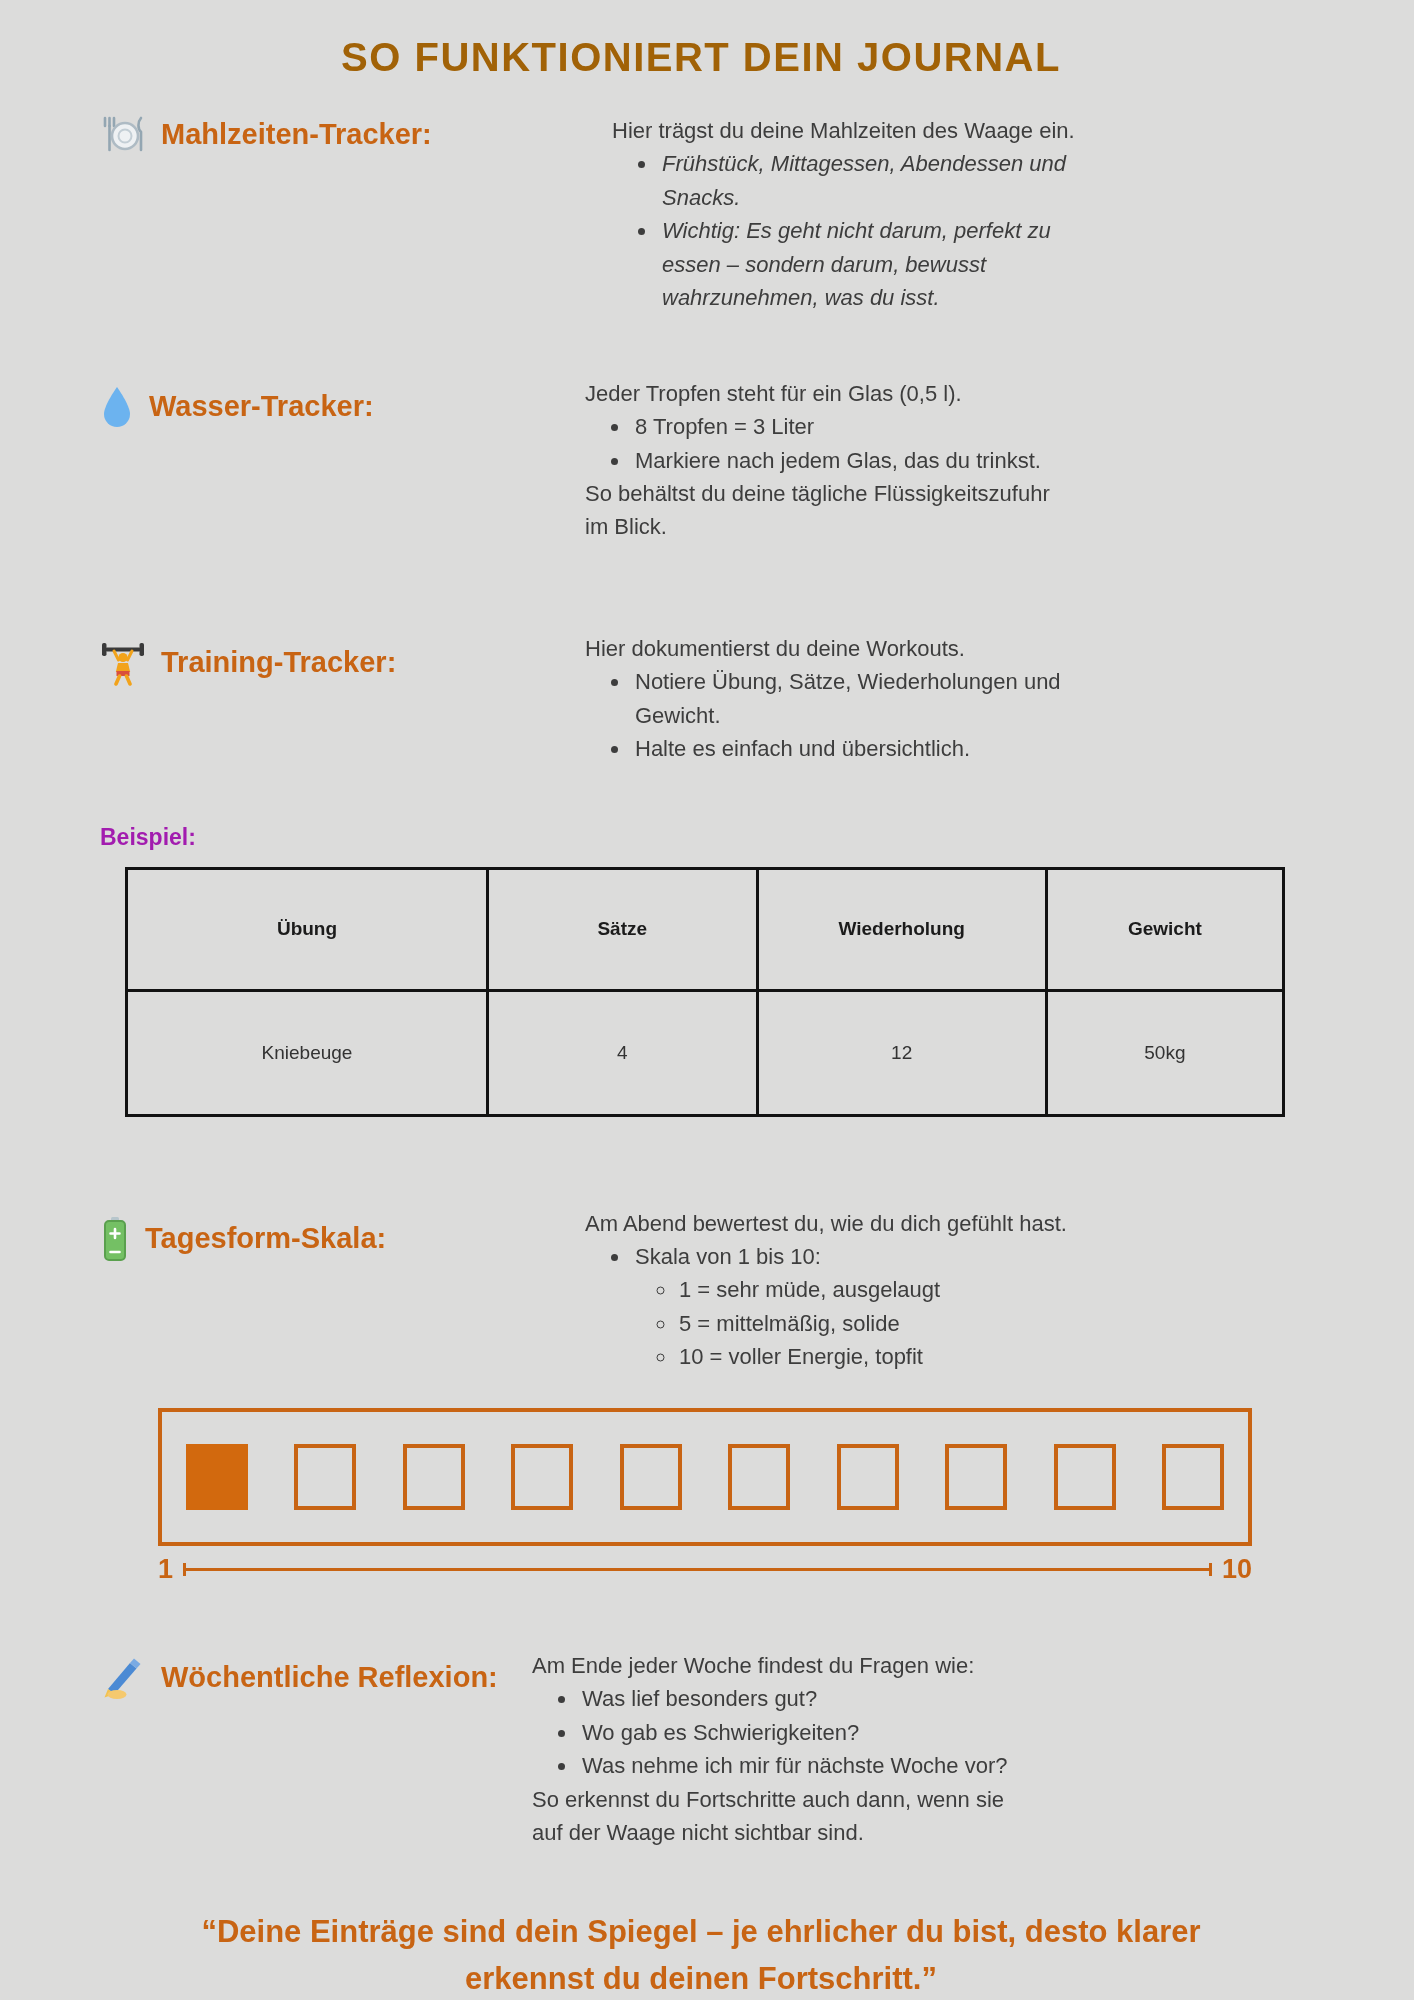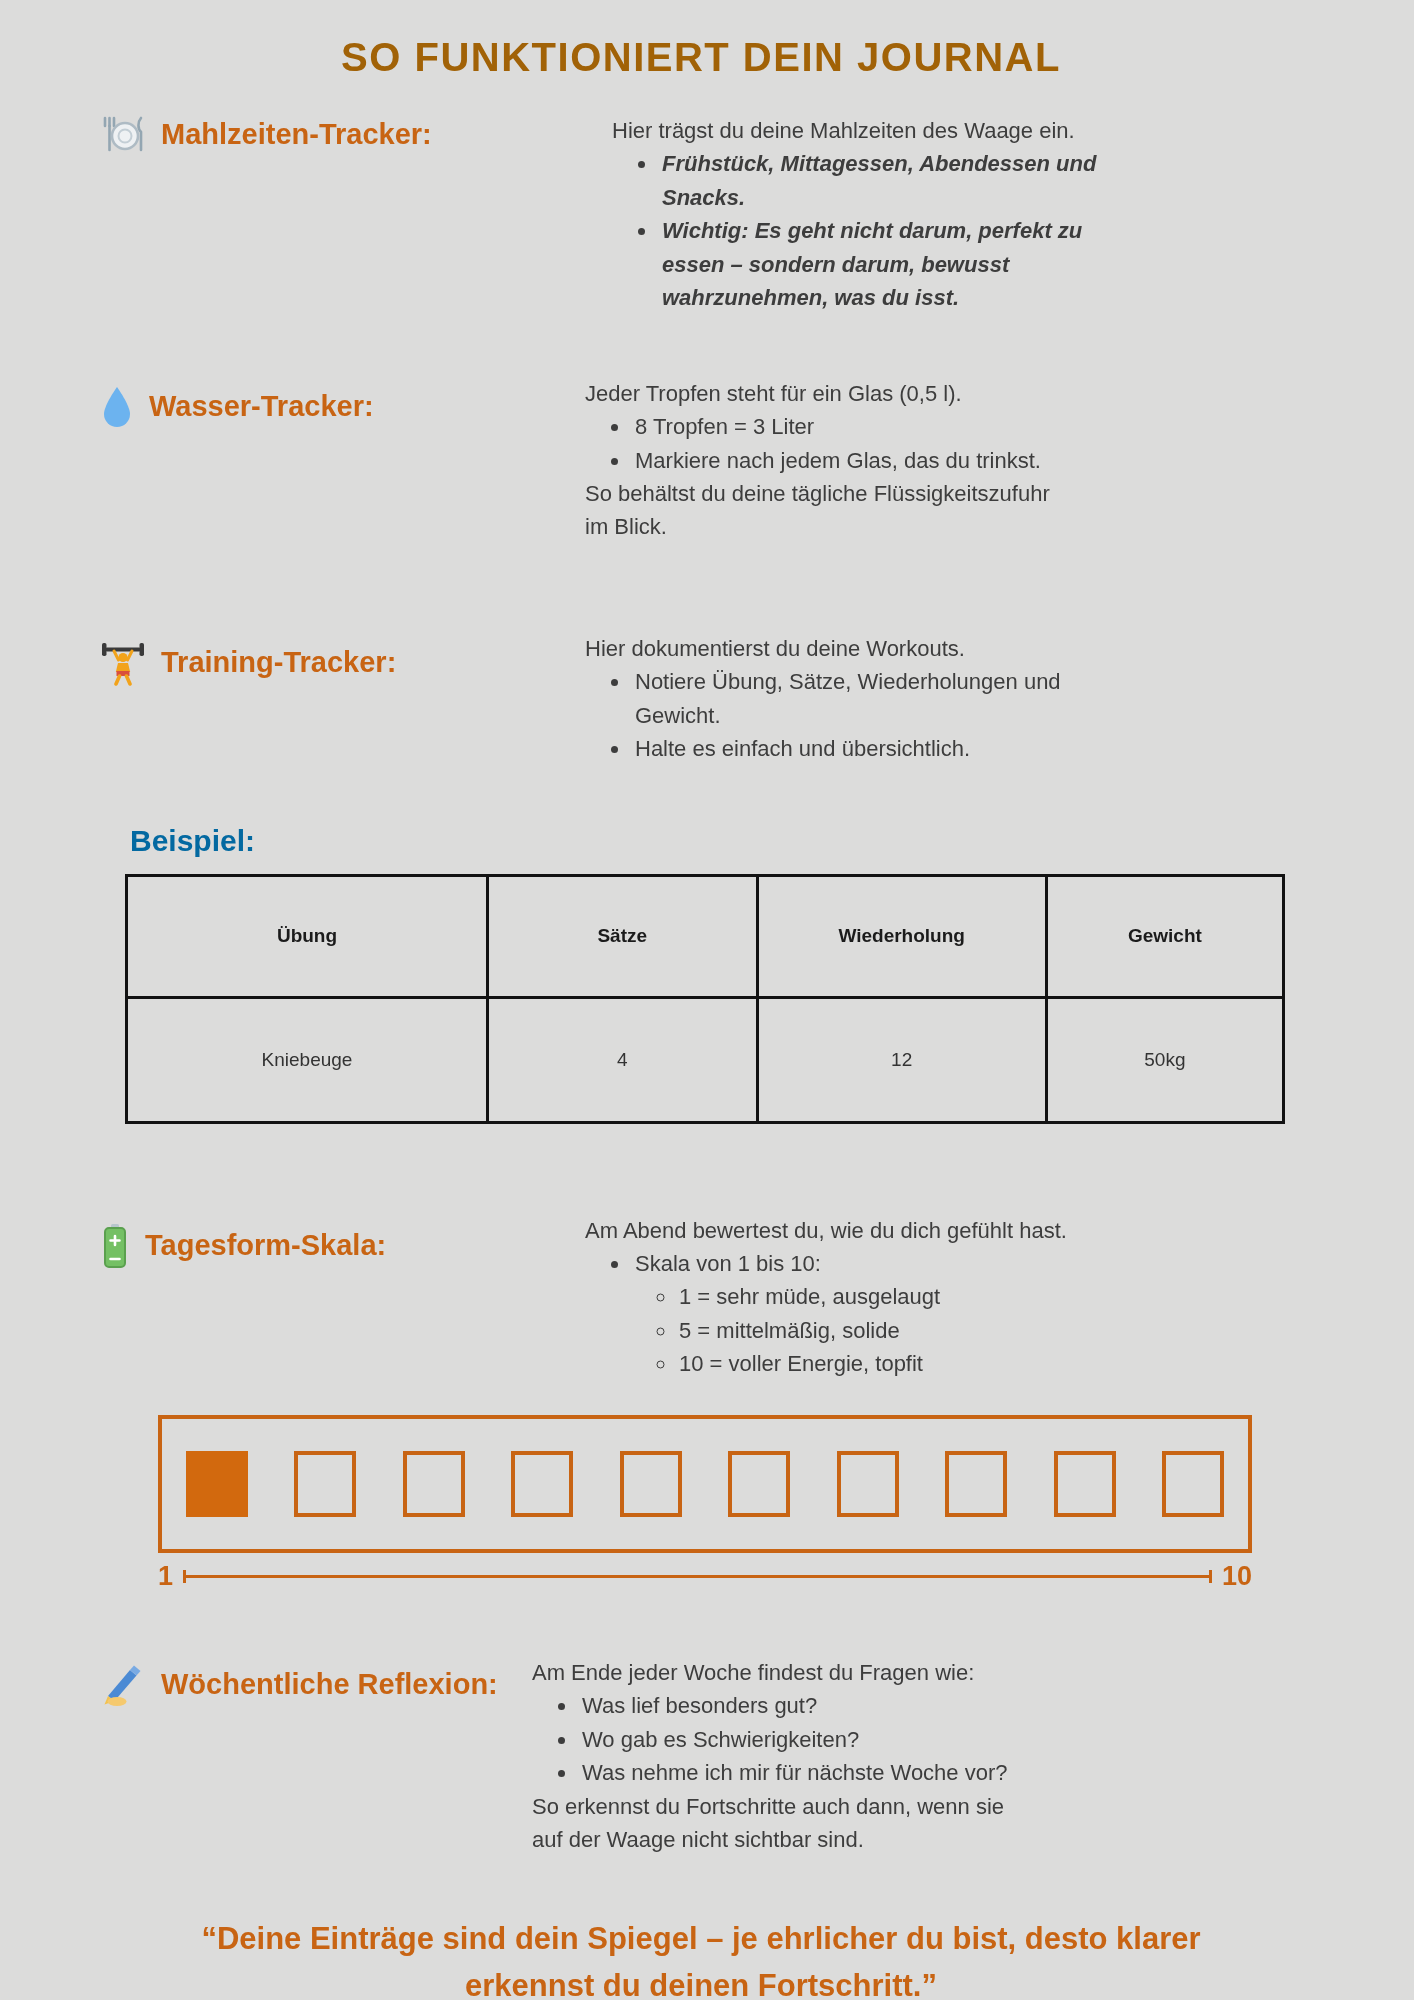--- a/index.html
+++ b/index.html
@@ -34,32 +34,32 @@
     font-size:29px;font-weight:bold;
     padding-top:8px;
   }
   .row.sec1 .head{padding-top:0;}
   .head .icon{display:inline-flex;flex:0 0 auto;}
   .body-text{font-size:22px;line-height:1.52;max-width:486px;}
   .row.narrowhead .body-text{max-width:506px;}
   .body-text p{margin:0;}
   ul.bullets{list-style-type:disc;margin:0;padding-left:46px;}
   ul.bullets li{padding-left:4px;}
-  ul.bullets.italic li{font-style:italic;font-weight:bold;}
+  ul.bullets.italic li{font-style:italic;}
   ul.subbullets{list-style-type:circle;margin:0;padding-left:92px;}
   ul.subbullets li{padding-left:2px;}
   
   .sec1{margin-top:34px;gap:27px;}
   .sec2{margin-top:62px;}
   .sec3{margin-top:88px;}
   .sec4{margin-top:90px;}
   .sec5{margin-top:64px;}
   .beispiel{
     margin-top:58px;
-    font-size:30px;font-weight:bold;color:#0369a1;margin-left:30px;
+    font-size:23px;font-weight:bold;color:#a21caf;
   }
   table.example{
     margin-top:16px;margin-left:25px;
     width:1160px;border-collapse:collapse;
     background:transparent;
   }
   table.example th,table.example td{
     border:3px solid #121212;
     text-align:center;vertical-align:middle;
     font-size:19px;

